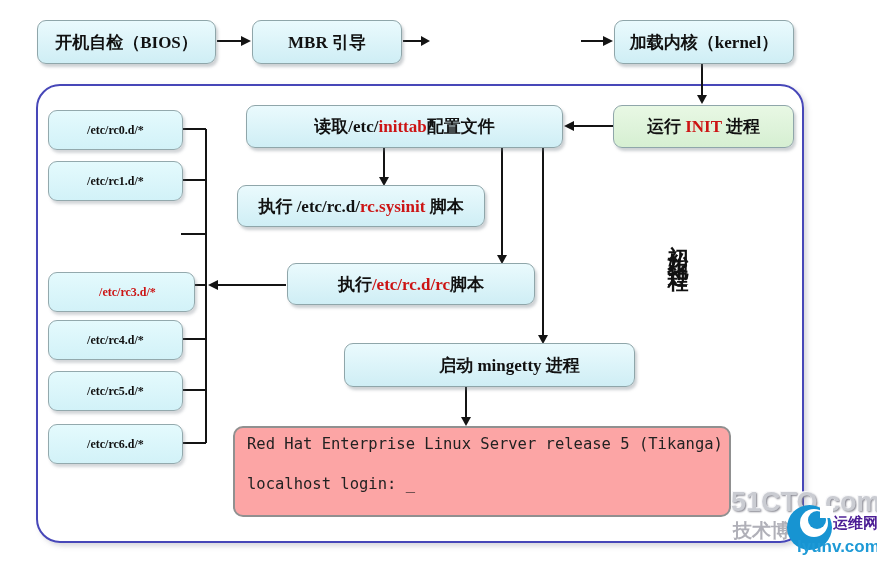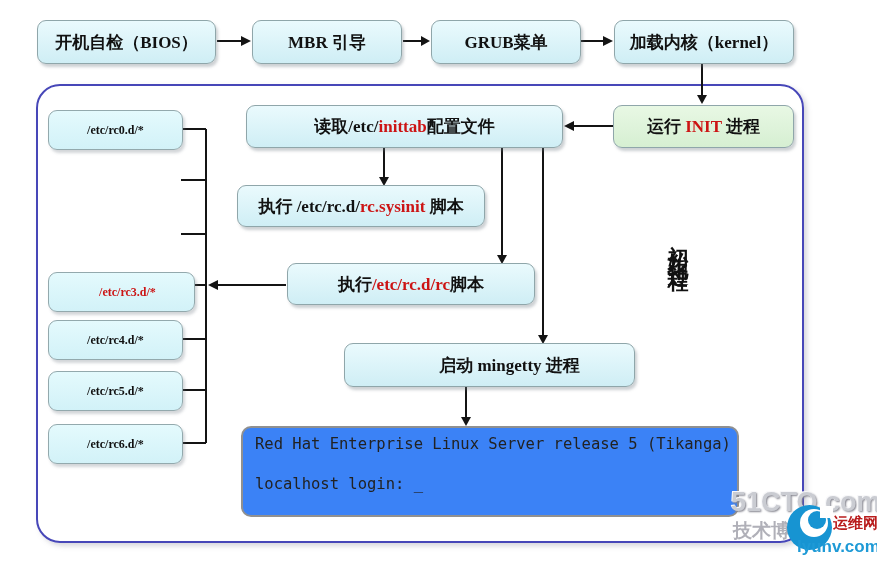--- a/index.html
+++ b/index.html
@@ -25,23 +25,23 @@
     font-weight:bold;font-size:12px;color:#111;white-space:nowrap;
   }
   .container-frame{
     position:absolute;left:36px;top:84px;width:764px;height:455px;
     border:2px solid #4747b8;border-radius:24px;background:transparent;
     box-shadow:3px 3px 5px rgba(140,140,155,0.35);
   }
   .arrows{position:absolute;left:0;top:0;pointer-events:none;}
   .terminal{
     position:absolute;left:233px;top:426px;width:498px;height:91px;
-    background:#3b82f6;border:2px solid #909090;border-radius:10px;
+    background:#fca5a5;border:2px solid #909090;border-radius:10px;
     font-family:"DejaVu Sans Mono","Liberation Mono",monospace;
-    font-size:15.5px;color:#222;padding:6px 0 0 12px;box-sizing:border-box;margin-left:8px;
+    font-size:15.5px;color:#222;padding:6px 0 0 12px;box-sizing:border-box;
   }
   .term-line{min-height:20px;line-height:20px;white-space:pre;}
   .side-label{
     position:absolute;left:664px;top:228px;height:140px;
     writing-mode:vertical-rl;text-orientation:upright;
     font-weight:bold;font-size:21px;color:#111;letter-spacing:7px;
     font-family:"Liberation Sans","DejaVu Sans",sans-serif;
   }
   .wm-brand{
     position:absolute;left:731px;top:487px;z-index:1;
@@ -51,21 +51,21 @@
   }
   .wm-sub{
     position:absolute;left:733px;top:518px;z-index:1;
     font-family:"Liberation Sans","DejaVu Sans",sans-serif;
     font-weight:bold;font-size:19px;color:#b0b0b8;white-space:nowrap;
   }
   .wm-logo{position:absolute;left:786px;top:504px;width:47px;height:47px;z-index:2;}
   .wm-site{
     position:absolute;left:833px;top:514px;z-index:2;
     font-family:"Liberation Sans","DejaVu Sans",sans-serif;
-    font-weight:bold;font-size:15px;color:#b91c1c;white-space:nowrap;
+    font-weight:bold;font-size:15px;color:#4c1d95;white-space:nowrap;
   }
   .wm-url{
     position:absolute;left:797px;top:537px;z-index:3;
     font-family:"Liberation Sans","DejaVu Sans",sans-serif;
     font-weight:bold;font-size:17px;color:#1e9ad6;white-space:nowrap;
   }
 </style>
 </head>
 <body>
 
@@ -112,23 +112,20 @@
       <line x1="181" y1="443" x2="206" y2="443"></line>
     </g>
   </svg>
 
   <div class="box" style="left:252px;top:20px;width:148px;height:42px;">
     <span>MBR 引导</span>
   </div>
   <div class="box" style="left:37px;top:20px;width:177px;height:42px;">
     <span>开机自检（BIOS）</span>
   </div>
-  <div class="box" style="left:431px;top:20px;width:148px;height:42px;">
-    <span>GRUB菜单</span>
-  </div>
   <div class="box" style="left:614px;top:20px;width:178px;height:42px;">
     <span>加载内核（kernel）</span>
   </div>
 
   <div class="box green" style="left:613px;top:105px;width:179px;height:41px;">
     <span><span>运行 </span><span class="red">INIT</span><span> 进程</span></span>
   </div>
 
   <div class="box" style="left:246px;top:105px;width:315px;height:41px;">
     <span><span>读取/etc/</span><span class="red">inittab</span><span>配置文件</span></span>
@@ -141,20 +138,23 @@
   <div class="box" style="left:287px;top:263px;width:246px;height:40px;">
     <span><span>执行</span><span class="red">/etc/rc.d/rc</span><span>脚本</span></span>
   </div>
 
   <div class="box" style="left:344px;top:343px;width:249px;height:42px;padding-left:40px;">
     <span>启动 mingetty 进程</span>
   </div>
 
   <div class="rcbox" style="top:110px;">
     <span>/etc/rc0.d/*</span>
+  </div>
+  <div class="rcbox" style="top:161px;">
+    <span>/etc/rc1.d/*</span>
   </div>
   <div class="rcbox" style="top:272px;padding-left:12px;">
     <span class="red">/etc/rc3.d/*</span>
   </div>
   <div class="rcbox" style="top:320px;">
     <span>/etc/rc4.d/*</span>
   </div>
   <div class="rcbox" style="top:371px;">
     <span>/etc/rc5.d/*</span>
   </div>

